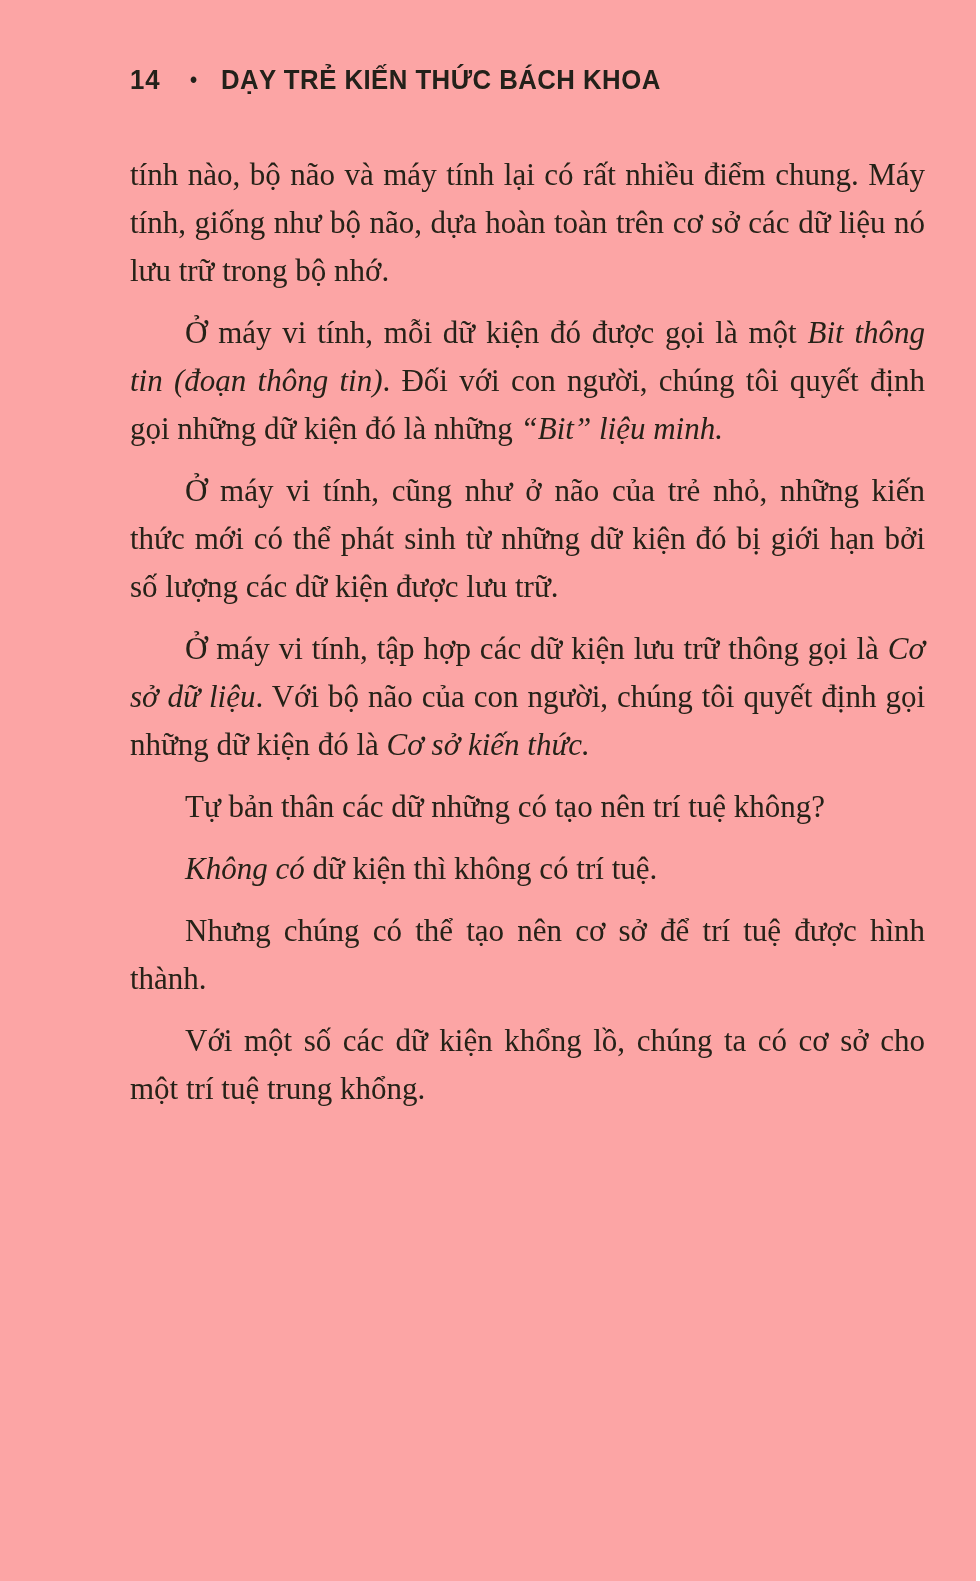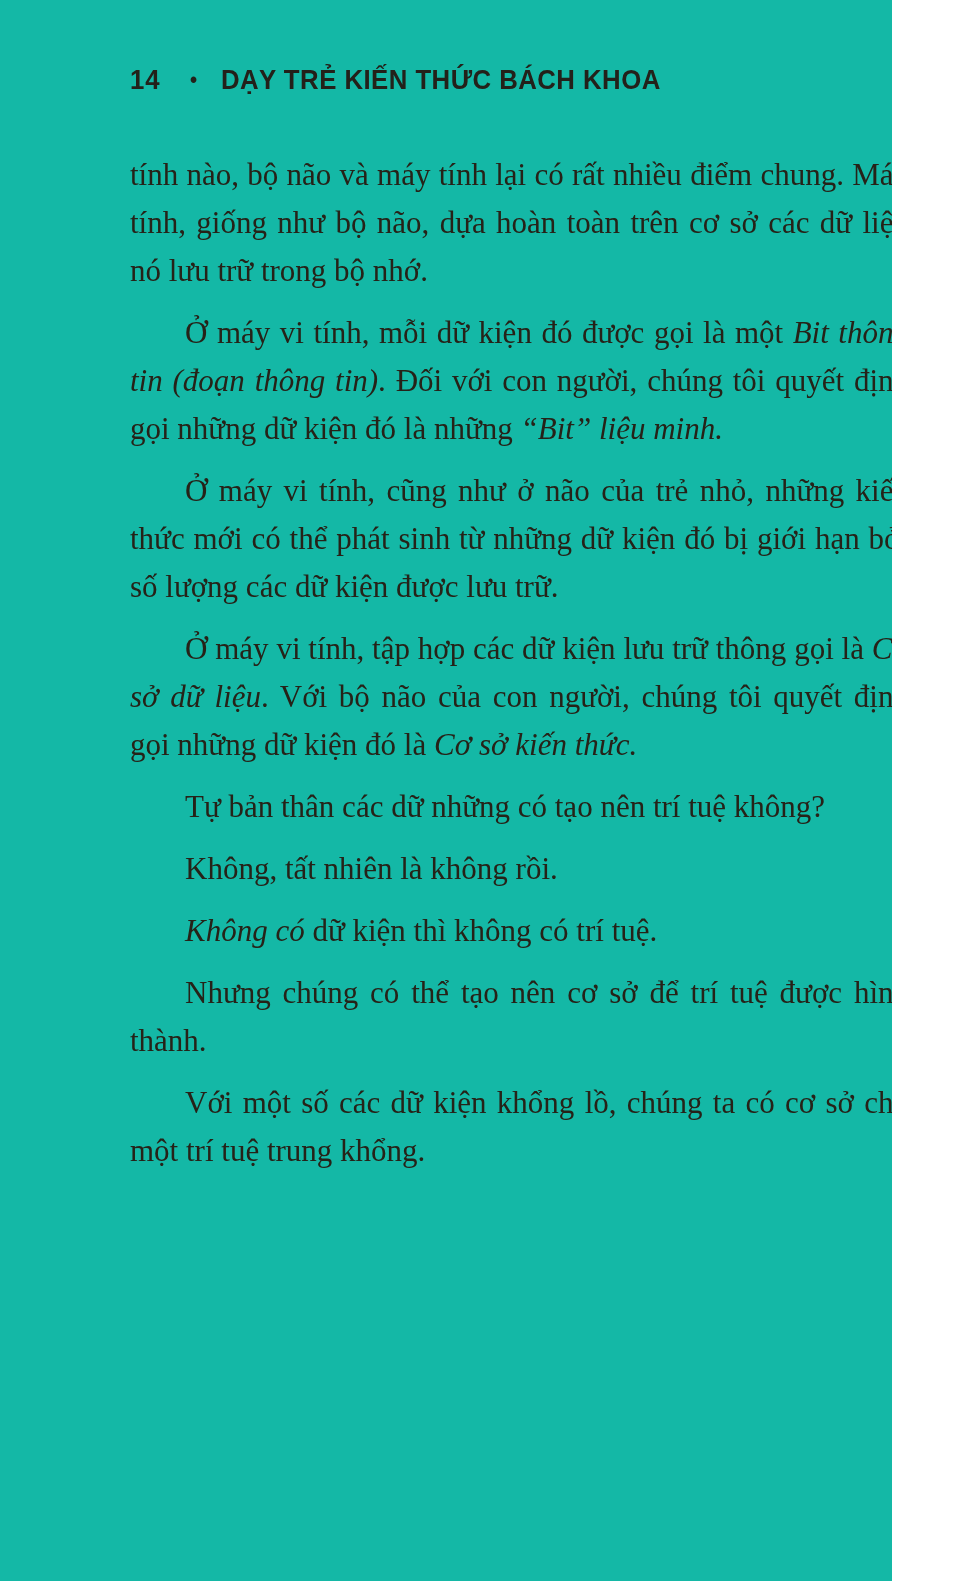--- a/index.html
+++ b/index.html
@@ -2,23 +2,23 @@
 <html><head>
 <meta charset="utf-8">
 <style>
   html, body {
     margin: 0;
     padding: 0;
     background: #ffffff;
   }
   .page {
     position: relative;
-    width: 892px;
+    width: 976px;
     height: 1581px;
-    background: #14b8a6;
+    background: #fca5a5;
     overflow: hidden;
     color: #262218;
   }
   .running-head {
     position: absolute;
     left: 130px;
     top: 64px;
     display: flex;
     align-items: center;
     font-family: "Liberation Sans", sans-serif;
@@ -44,21 +44,21 @@
     position: absolute;
     left: 130px;
     top: 151px;
     width: 795px;
     font-family: "Liberation Serif", serif;
     font-size: 31px;
     line-height: 48px;
     text-align: justify;
   }
   .page-body p {
-    margin: 0 16px 14px 0;
+    margin: 0 0 14px 0;
   }
   .page-body p.indent {
     text-indent: 55px;
   }
   .italic {
     font-style: italic;
   }
 </style>
 </head>
 <body>
@@ -71,19 +71,18 @@
     <span class="head-title">DẠY TRẺ KIẾN THỨC BÁCH KHOA</span>
   </div>
 
   <div class="page-body">
 
   <p><span>tính nào, bộ não và máy tính lại có rất nhiều điểm chung. Máy tính, giống như bộ não, dựa hoàn toàn trên cơ sở các dữ liệu nó lưu trữ trong bộ nhớ.</span></p>
       <p class="indent"><span>Ở máy vi tính, mỗi dữ kiện đó được gọi là một </span><span class="italic">Bit thông tin (đoạn thông tin)</span><span>. Đối với con người, chúng tôi quyết định gọi những dữ kiện đó là những </span><span class="italic">“Bit” liệu minh.</span></p>
       <p class="indent"><span>Ở máy vi tính, cũng như ở não của trẻ nhỏ, những kiến thức mới có thể phát sinh từ những dữ kiện đó bị giới hạn bởi số lượng các dữ kiện được lưu trữ.</span></p>
       <p class="indent"><span>Ở máy vi tính, tập hợp các dữ kiện lưu trữ thông gọi là </span><span class="italic">Cơ sở dữ liệu</span><span>. Với bộ não của con người, chúng tôi quyết định gọi những dữ kiện đó là </span><span class="italic">Cơ sở kiến thức.</span></p>
       <p class="indent"><span>Tự bản thân các dữ những có tạo nên trí tuệ không?</span></p>
-      <p class="indent"><span>Không, tất nhiên là không rồi.</span></p>
       <p class="indent"><span class="italic">Không có</span><span> dữ kiện thì không có trí tuệ.</span></p>
       <p class="indent"><span>Nhưng chúng có thể tạo nên cơ sở để trí tuệ được hình thành.</span></p>
       <p class="indent"><span>Với một số các dữ kiện khổng lồ, chúng ta có cơ sở cho một trí tuệ trung khổng.</span></p>
     </div>
 
 </div>
 
 </body></html>

